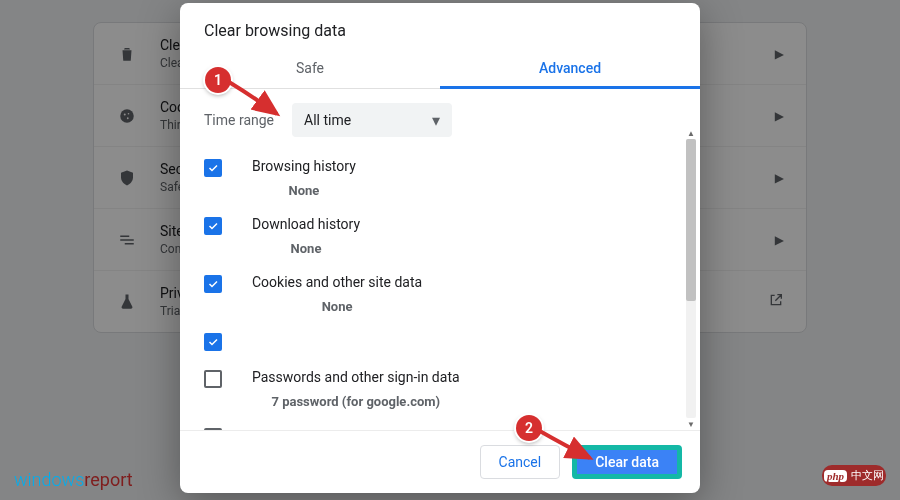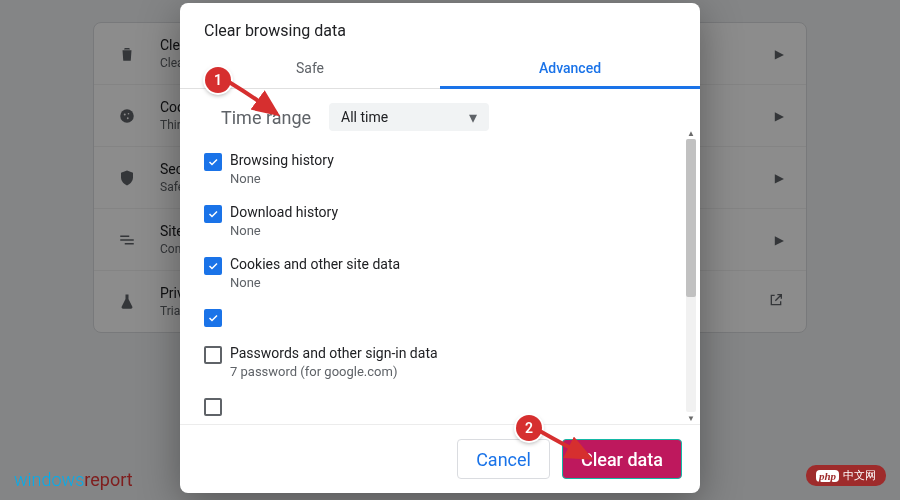--- a/index.html
+++ b/index.html
@@ -33,51 +33,51 @@
     display:flex; flex-direction:column; overflow:hidden;
   }
   .dlg-title { font-size:16px; color:#202124; padding:18px 24px 8px; }
   .tabs { display:flex; border-bottom:1px solid #e0e0e0; }
   .tab { flex:1; text-align:center; padding:12px 0 12px; font-size:14px; color:#5f6368; cursor:pointer; position:relative;}
   .tab.active { color:#1a73e8; font-weight:500;}
   .tab.active::after{content:"";position:absolute;left:0;right:0;bottom:-1px;height:3px;background:#1a73e8;}
   .body { flex:1; overflow:hidden; position:relative; display:flex;}
   .scroll { flex:1; overflow-y:hidden; padding:14px 24px 0 24px;}
   .time-range { display:flex; align-items:center; gap:18px; margin-bottom:12px;}
-  .tr-label{font-size:18px;color:#5f6368;margin-left:17px;}
-  .tr-select{display:flex;align-items:center;justify-content:space-between;width:160px;height:28px;background:#f1f3f4;border-radius:4px;padding:0 12px;cursor:pointer;}
+  .tr-label{font-size:14px;color:#5f6368;}
+  .tr-select{display:flex;align-items:center;justify-content:space-between;width:160px;height:34px;background:#f1f3f4;border-radius:4px;padding:0 12px;cursor:pointer;}
   .tr-select .val{font-size:14px;color:#202124;}
   .tr-select .dd{color:#5f6368;}
-  .opt{display:flex;align-items:flex-start;gap:8px;padding:9px 0;}
+  .opt{display:flex;align-items:flex-start;gap:30px;padding:9px 0;text-align:center;}
   .cb{width:18px;height:18px;border:2px solid #5f6368;border-radius:2px;flex:0 0 18px;margin-top:1px;display:flex;align-items:center;justify-content:center;cursor:pointer;}
   .cb.checked{background:#1a73e8;border-color:#1a73e8;}
   .cb.checked svg{display:block;}
   .cb svg{display:none;width:12px;height:12px;}
   .opt .lbl .t{font-size:14px;color:#202124;}
-  .opt .lbl .s{font-size:13px;color:#5f6368;margin-top:3px;}
+  .opt .lbl .s{font-size:13px;color:#5f6368;margin-top:9px;font-weight:bold;}
   .scrollbar{position:absolute;right:4px;top:50px;bottom:12px;width:10px;}
   .sb-track{position:absolute;inset:0;background:#f1f1f1;border-radius:2px;}
   .sb-thumb{position:absolute;left:0;right:0;top:0;height:58%;background:#c1c1c1;border-radius:2px;}
   .sb-btn{position:absolute;left:0;right:0;height:12px;display:flex;align-items:center;justify-content:center;color:#6b6b6b;font-size:8px;}
   .sb-up{top:-12px;}
   .sb-down{bottom:-12px;}
 
   .footer{display:flex;justify-content:flex-end;gap:12px;padding:14px 18px;border-top:1px solid #ececec;}
-  .btn{height:40px;padding:0 18px;border-radius:4px;font-size:18px;display:flex;align-items:center;justify-content:center;cursor:pointer;}
+  .btn{height:34px;padding:0 18px;border-radius:4px;font-size:14px;display:flex;align-items:center;justify-content:center;cursor:pointer;}
   .btn-cancel{background:#fff;border:1px solid #dadce0;color:#1a73e8;}
-  .btn-primary{background:#be185d;color:#fff;border:1px solid #14b8a6;font-weight:500;}
+  .btn-primary{background:#3b82f6;color:#fff;border:5px solid #14b8a6;font-weight:500;}
 
   
   .callout{position:absolute;width:26px;height:26px;border-radius:50%;background:#d62f2f;color:#fff;display:flex;align-items:center;justify-content:center;font-weight:600;font-size:14px;box-shadow:0 0 0 2px #fff, 0 2px 5px rgba(0,0,0,0.4);pointer-events:none;}
   .arrow{position:absolute;pointer-events:none;}
 
   
   .wm-left{position:absolute;left:14px;bottom:10px;font-size:18px;color:#00aeef;font-weight:300;letter-spacing:0;}
   .wm-left b{color:#7f1d1d;font-weight:400;}
-  .wm-right{position:absolute;right:14px;bottom:14px;background:#9e2b2b;color:#fff;font-size:11px;padding:3px 10px;border-radius:10px;display:flex;align-items:center;gap:4px;}
+  .wm-right{position:absolute;right:14px;bottom:14px;background:#9e2b2b;color:#fff;font-size:11px;padding:3px 2px;border-radius:10px;display:flex;align-items:center;gap:4px;}
   .wm-right .p{font-weight:700;font-style:italic;background:#fff;color:#9e2b2b;border-radius:4px;padding:0 3px;font-family:Georgia,serif;}
 </style>
 </head>
 <body>
 
 <div class="bg-list">
   <div class="bg-row">
     <span class="ic">
         <svg viewBox="0 0 24 24" width="18" height="18" fill="currentColor">
           <path d="M6 7h12l-1 14H7L6 7zm3-3h6l1 2H8l1-2z"></path>

